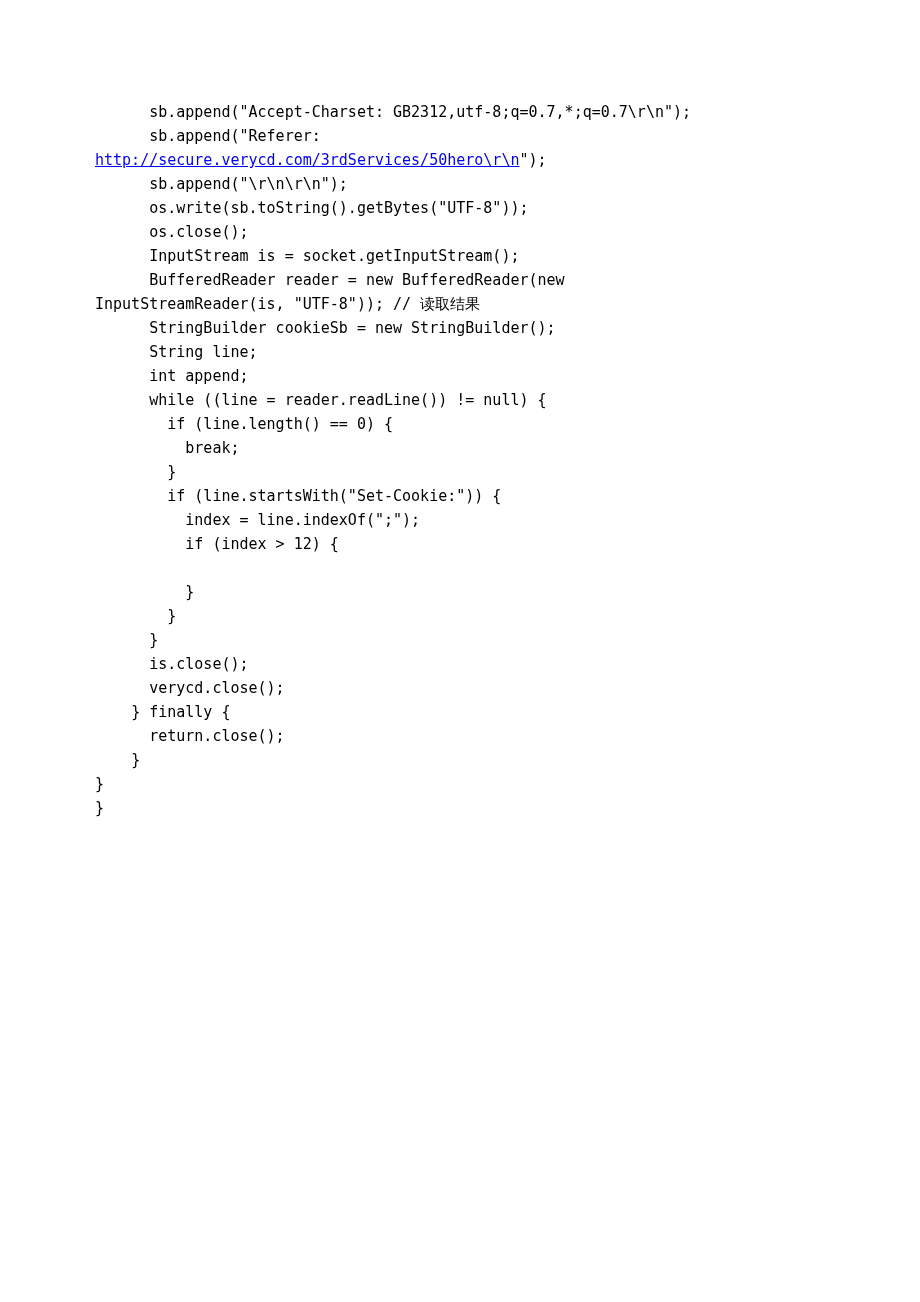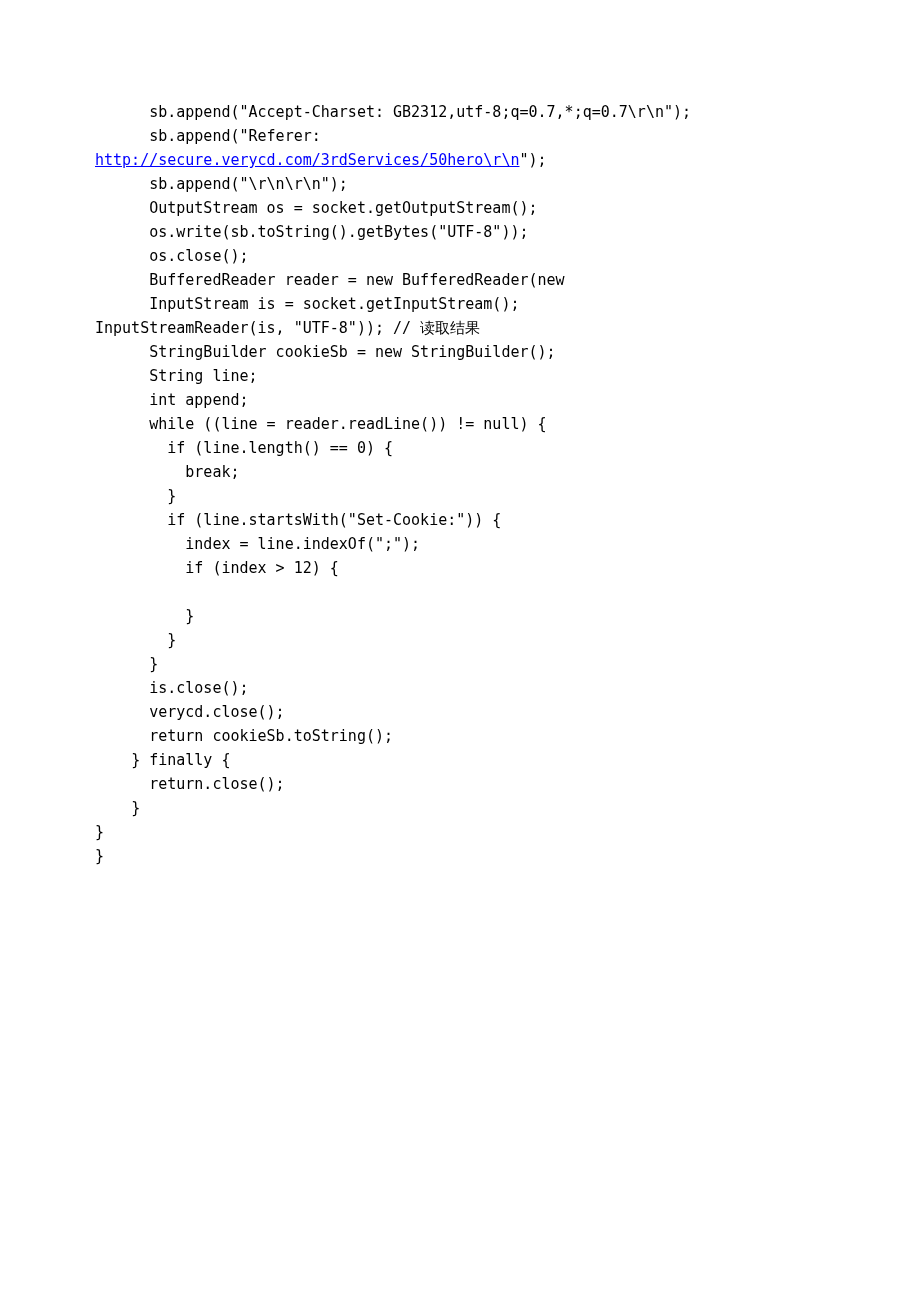--- a/index.html
+++ b/index.html
@@ -29,41 +29,39 @@
   }
 </style>
 </head>
 <body>
 
 <div class="page" id="code-container">
     <div class="code-line"><span class="normal">      </span><span class="normal">sb.append("Accept-Charset: GB2312,utf-8;q=0.7,*;q=0.7\r\n");</span></div>
     <div class="code-line"><span class="normal">      </span><span class="normal">sb.append("Referer: </span></div>
     <div class="code-line"><span class="normal"></span><span class="normal"></span><span class="link">http://secure.verycd.com/3rdServices/50hero\r\n</span><span class="normal">");</span></div>
     <div class="code-line"><span class="normal">      </span><span class="normal">sb.append("\r\n\r\n");</span></div>
-    <div class="code-line"><span class="normal">      </span><span class="normal">OutputStream os = socket.getOutputStream();</span></div>
     <div class="code-line"><span class="normal">      </span><span class="normal">os.write(sb.toString().getBytes("UTF-8"));</span></div>
     <div class="code-line"><span class="normal">      </span><span class="normal">os.close();</span></div>
+    <div class="code-line"><span class="normal">      </span><span class="normal">InputStream is = socket.getInputStream();</span></div>
     <div class="code-line"><span class="normal">      </span><span class="normal">BufferedReader reader = new BufferedReader(new </span></div>
-    <div class="code-line"><span class="normal">      </span><span class="normal">InputStream is = socket.getInputStream();</span></div>
     <div class="code-line"><span class="normal"></span><span class="normal">InputStreamReader(is, "UTF-8")); // 读取结果</span></div>
     <div class="code-line"><span class="normal">      </span><span class="normal">StringBuilder cookieSb = new StringBuilder();</span></div>
     <div class="code-line"><span class="normal">      </span><span class="normal">String line;</span></div>
     <div class="code-line"><span class="normal">      </span><span class="normal">int append;</span></div>
     <div class="code-line"><span class="normal">      </span><span class="normal">while ((line = reader.readLine()) != null) {</span></div>
     <div class="code-line"><span class="normal">        </span><span class="normal">if (line.length() == 0) {</span></div>
     <div class="code-line"><span class="normal">          </span><span class="normal">break;</span></div>
     <div class="code-line"><span class="normal">        </span><span class="normal">}</span></div>
     <div class="code-line"><span class="normal">        </span><span class="normal">if (line.startsWith("Set-Cookie:")) {</span></div>
     <div class="code-line"><span class="normal">          </span><span class="normal">index = line.indexOf(";");</span></div>
     <div class="code-line"><span class="normal">          </span><span class="normal">if (index &gt; 12) {</span></div>
     <div class="code-line"><span class="normal">            </span></div>
     <div class="code-line"><span class="normal">          </span><span class="normal">}</span></div>
     <div class="code-line"><span class="normal">        </span><span class="normal">}</span></div>
     <div class="code-line"><span class="normal">      </span><span class="normal">}</span></div>
     <div class="code-line"><span class="normal">      </span><span class="normal">is.close();</span></div>
     <div class="code-line"><span class="normal">      </span><span class="normal">verycd.close();</span></div>
-    <div class="code-line"><span class="normal">      </span><span class="normal">return cookieSb.toString();</span></div>
     <div class="code-line"><span class="normal">    </span><span class="normal">} finally {</span></div>
     <div class="code-line"><span class="normal">      </span><span class="normal">return.close();</span></div>
     <div class="code-line"><span class="normal">    </span><span class="normal">}</span></div>
     <div class="code-line"><span class="normal"></span><span class="normal">}</span></div>
     <div class="code-line"><span class="normal"></span><span class="normal">}</span></div>
   </div>
 
 </body></html>

